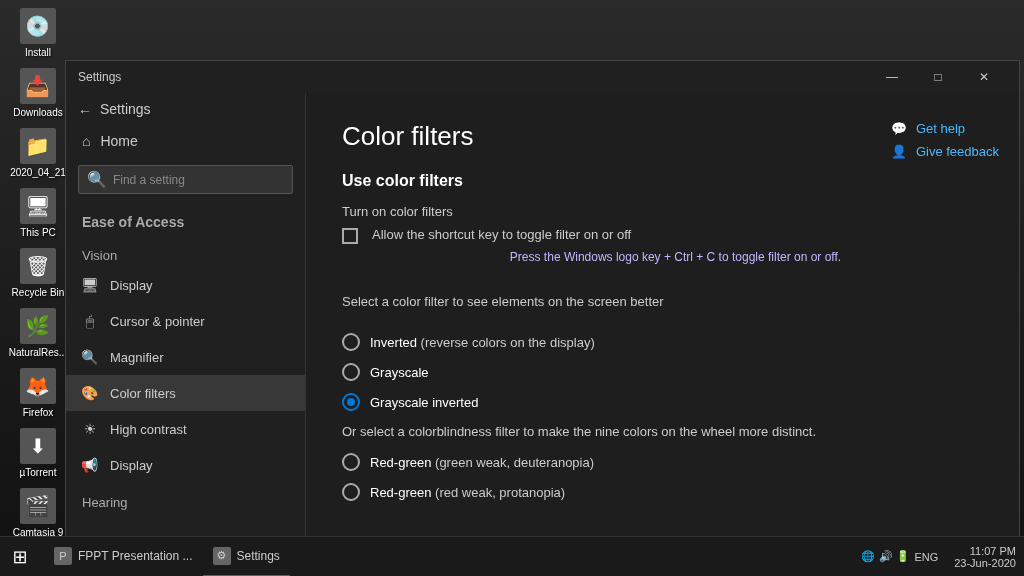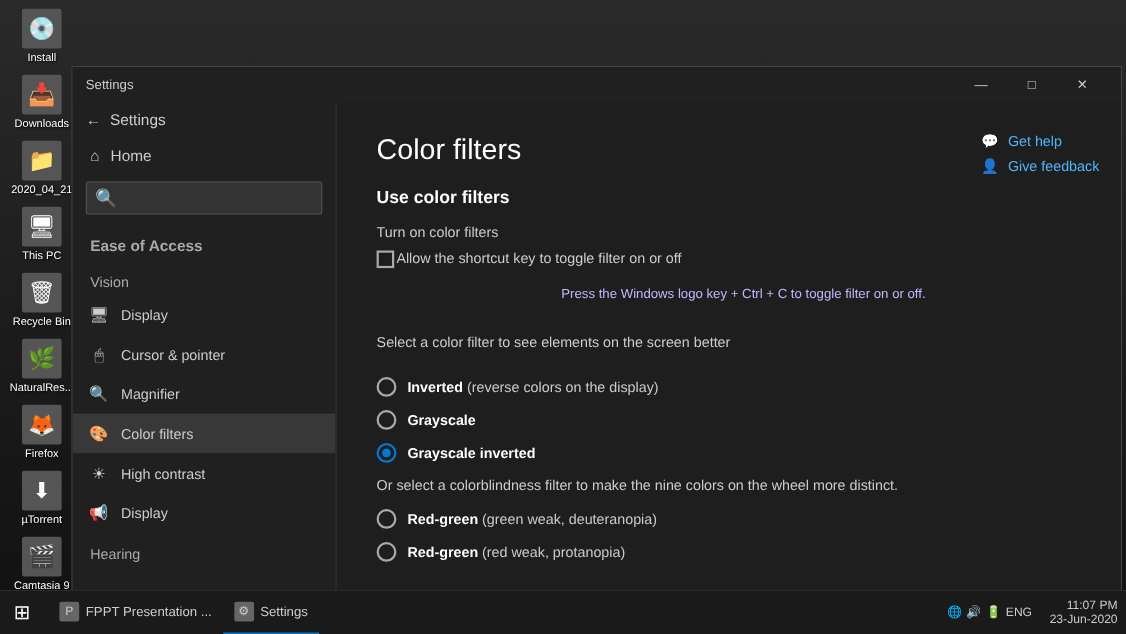--- a/index.html
+++ b/index.html
@@ -307,22 +307,22 @@
       transition: left 0.1s;
     }
     .toggle-label {
       font-size: 13px;
       color: #ccc;
     }
     
     .checkbox-row {
       display: flex;
       align-items: flex-start;
-      gap: 2px;
-      margin-bottom: 16px;
+      gap: 14px;
+      margin-bottom: 6px;
     }
     .checkbox-box {
       width: 16px;
       height: 16px;
       border: 2px solid #aaa;
       background: transparent;
       display: flex;
       align-items: center;
       justify-content: center;
       flex-shrink: 0;
@@ -371,21 +371,21 @@
       height: 8px;
       border-radius: 50%;
       background: #0078d4;
     }
     .radio-label {
       font-size: 13px;
       color: #ccc;
     }
     .radio-label strong {
       color: #fff;
-      font-weight: 700;
+      font-weight: 400;
     }
     .colorblind-text {
       font-size: 13px;
       color: #ccc;
       margin-bottom: 12px;
       line-height: 1.4;
     }
 
     
     .help-panel {
@@ -481,20 +481,21 @@
         <div class="sidebar-back">
           <span>←</span>
           <span>Settings</span>
         </div>
         <div class="sidebar-home">
           <span>⌂</span>
           <span>Home</span>
         </div>
         <div class="search-box">
           <span>🔍</span>
+          <input type="text" placeholder="Find a setting" style="">
         </div>
         <div class="sidebar-section-title">Ease of Access</div>
         <div class="sidebar-section-header">Vision</div>
         <div class="sidebar-item">
           <span class="si-icon">🖥</span>
           <span>Display</span>
         </div>
         <div class="sidebar-item">
           <span class="si-icon">🖱</span>
           <span>Cursor &amp; pointer</span>

